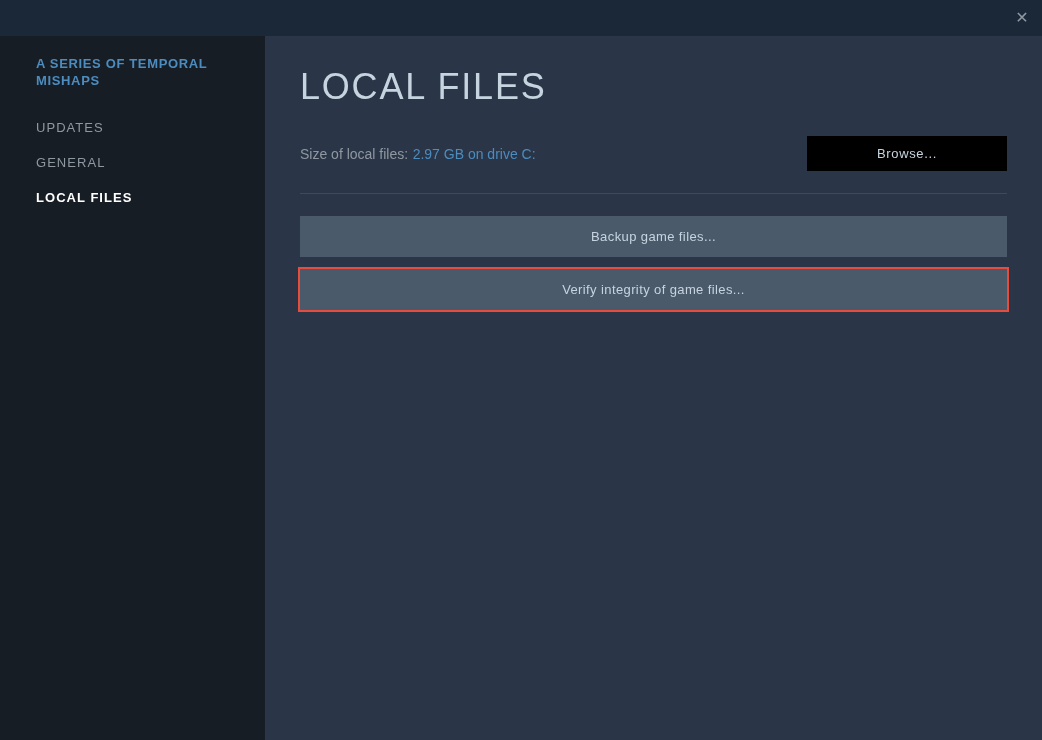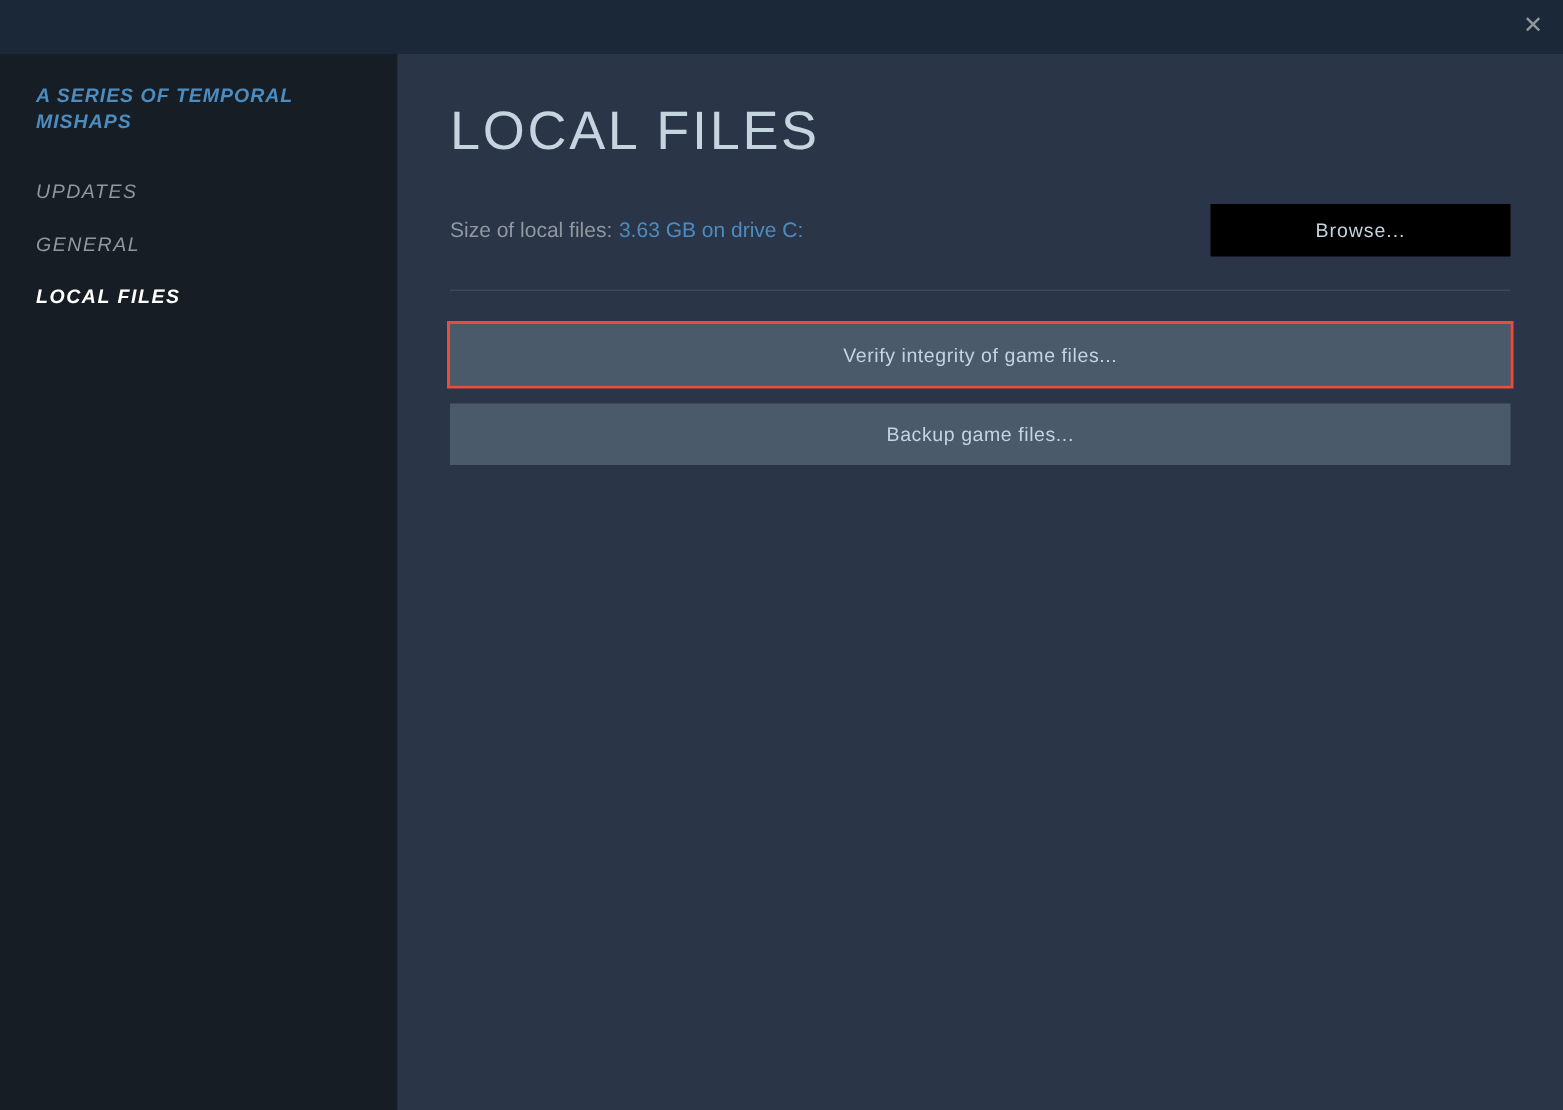--- a/index.html
+++ b/index.html
@@ -49,23 +49,22 @@
 
     .content-area {
       display: flex;
       flex: 1;
       overflow: hidden;
     }
 
     .sidebar {
       width: 265px;
       background: #171d25;
-      padding: 10px 0;
+      padding: 10px 12px;
       flex-shrink: 0;
-      font-style: italic;
     }
 
     .sidebar-game-title {
       padding: 10px 24px 20px 24px;
       color: #4c8cbf;
       font-size: 13px;
       font-weight: bold;
       letter-spacing: 0.05em;
       line-height: 1.3;
       text-transform: uppercase;
@@ -173,24 +172,24 @@
       <div class="sidebar-nav-item">GENERAL</div>
       <div class="sidebar-nav-item active">LOCAL FILES</div>
     </div>
 
     <div class="main-content">
       <h1 class="page-title">LOCAL FILES</h1>
 
       <div class="file-size-row">
         <div>
           <span class="file-size-text">Size of local files:</span>
-          <span class="file-size-value">3.63 GB on drive C:</span>
+          <span class="file-size-value">2.97 GB on drive C:</span>
         </div>
         <button class="browse-btn">Browse...</button>
       </div>
 
       <hr class="divider">
 
+      <button class="action-btn">Backup game files...</button>
       <button class="action-btn highlighted">Verify integrity of game files...</button>
-      <button class="action-btn">Backup game files...</button>
     </div>
   </div>
 </div>
 
 </body></html>

